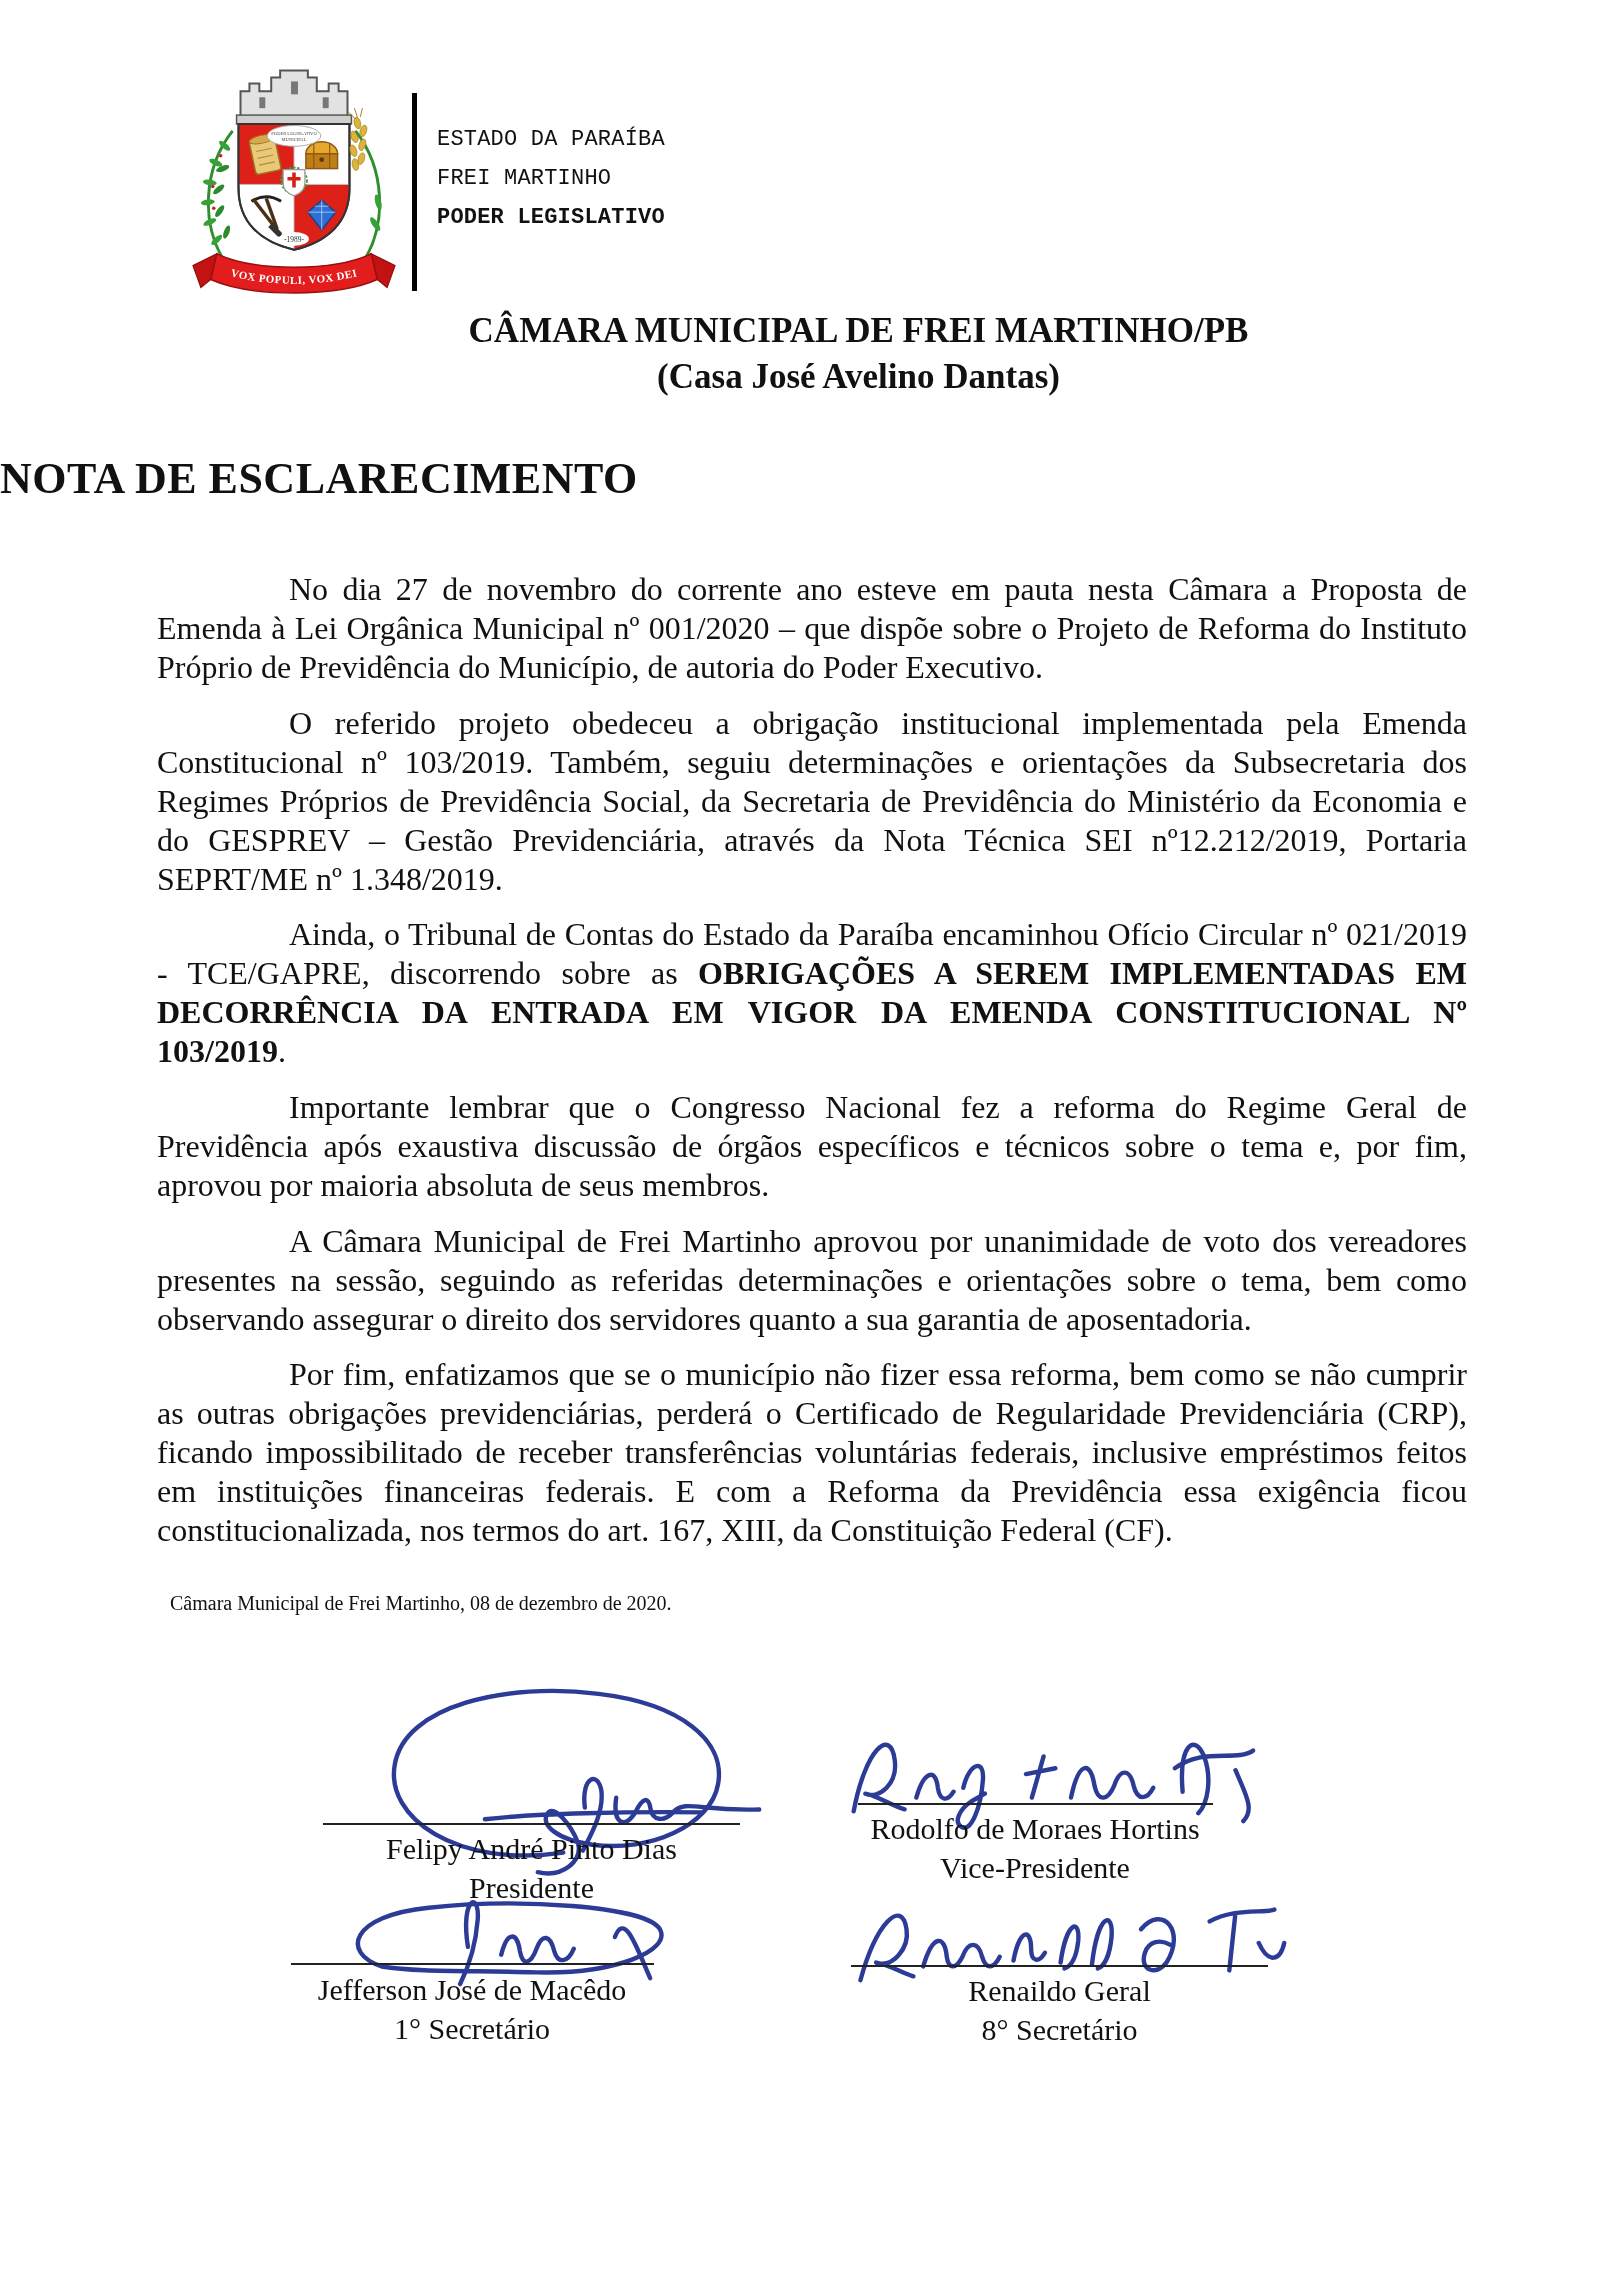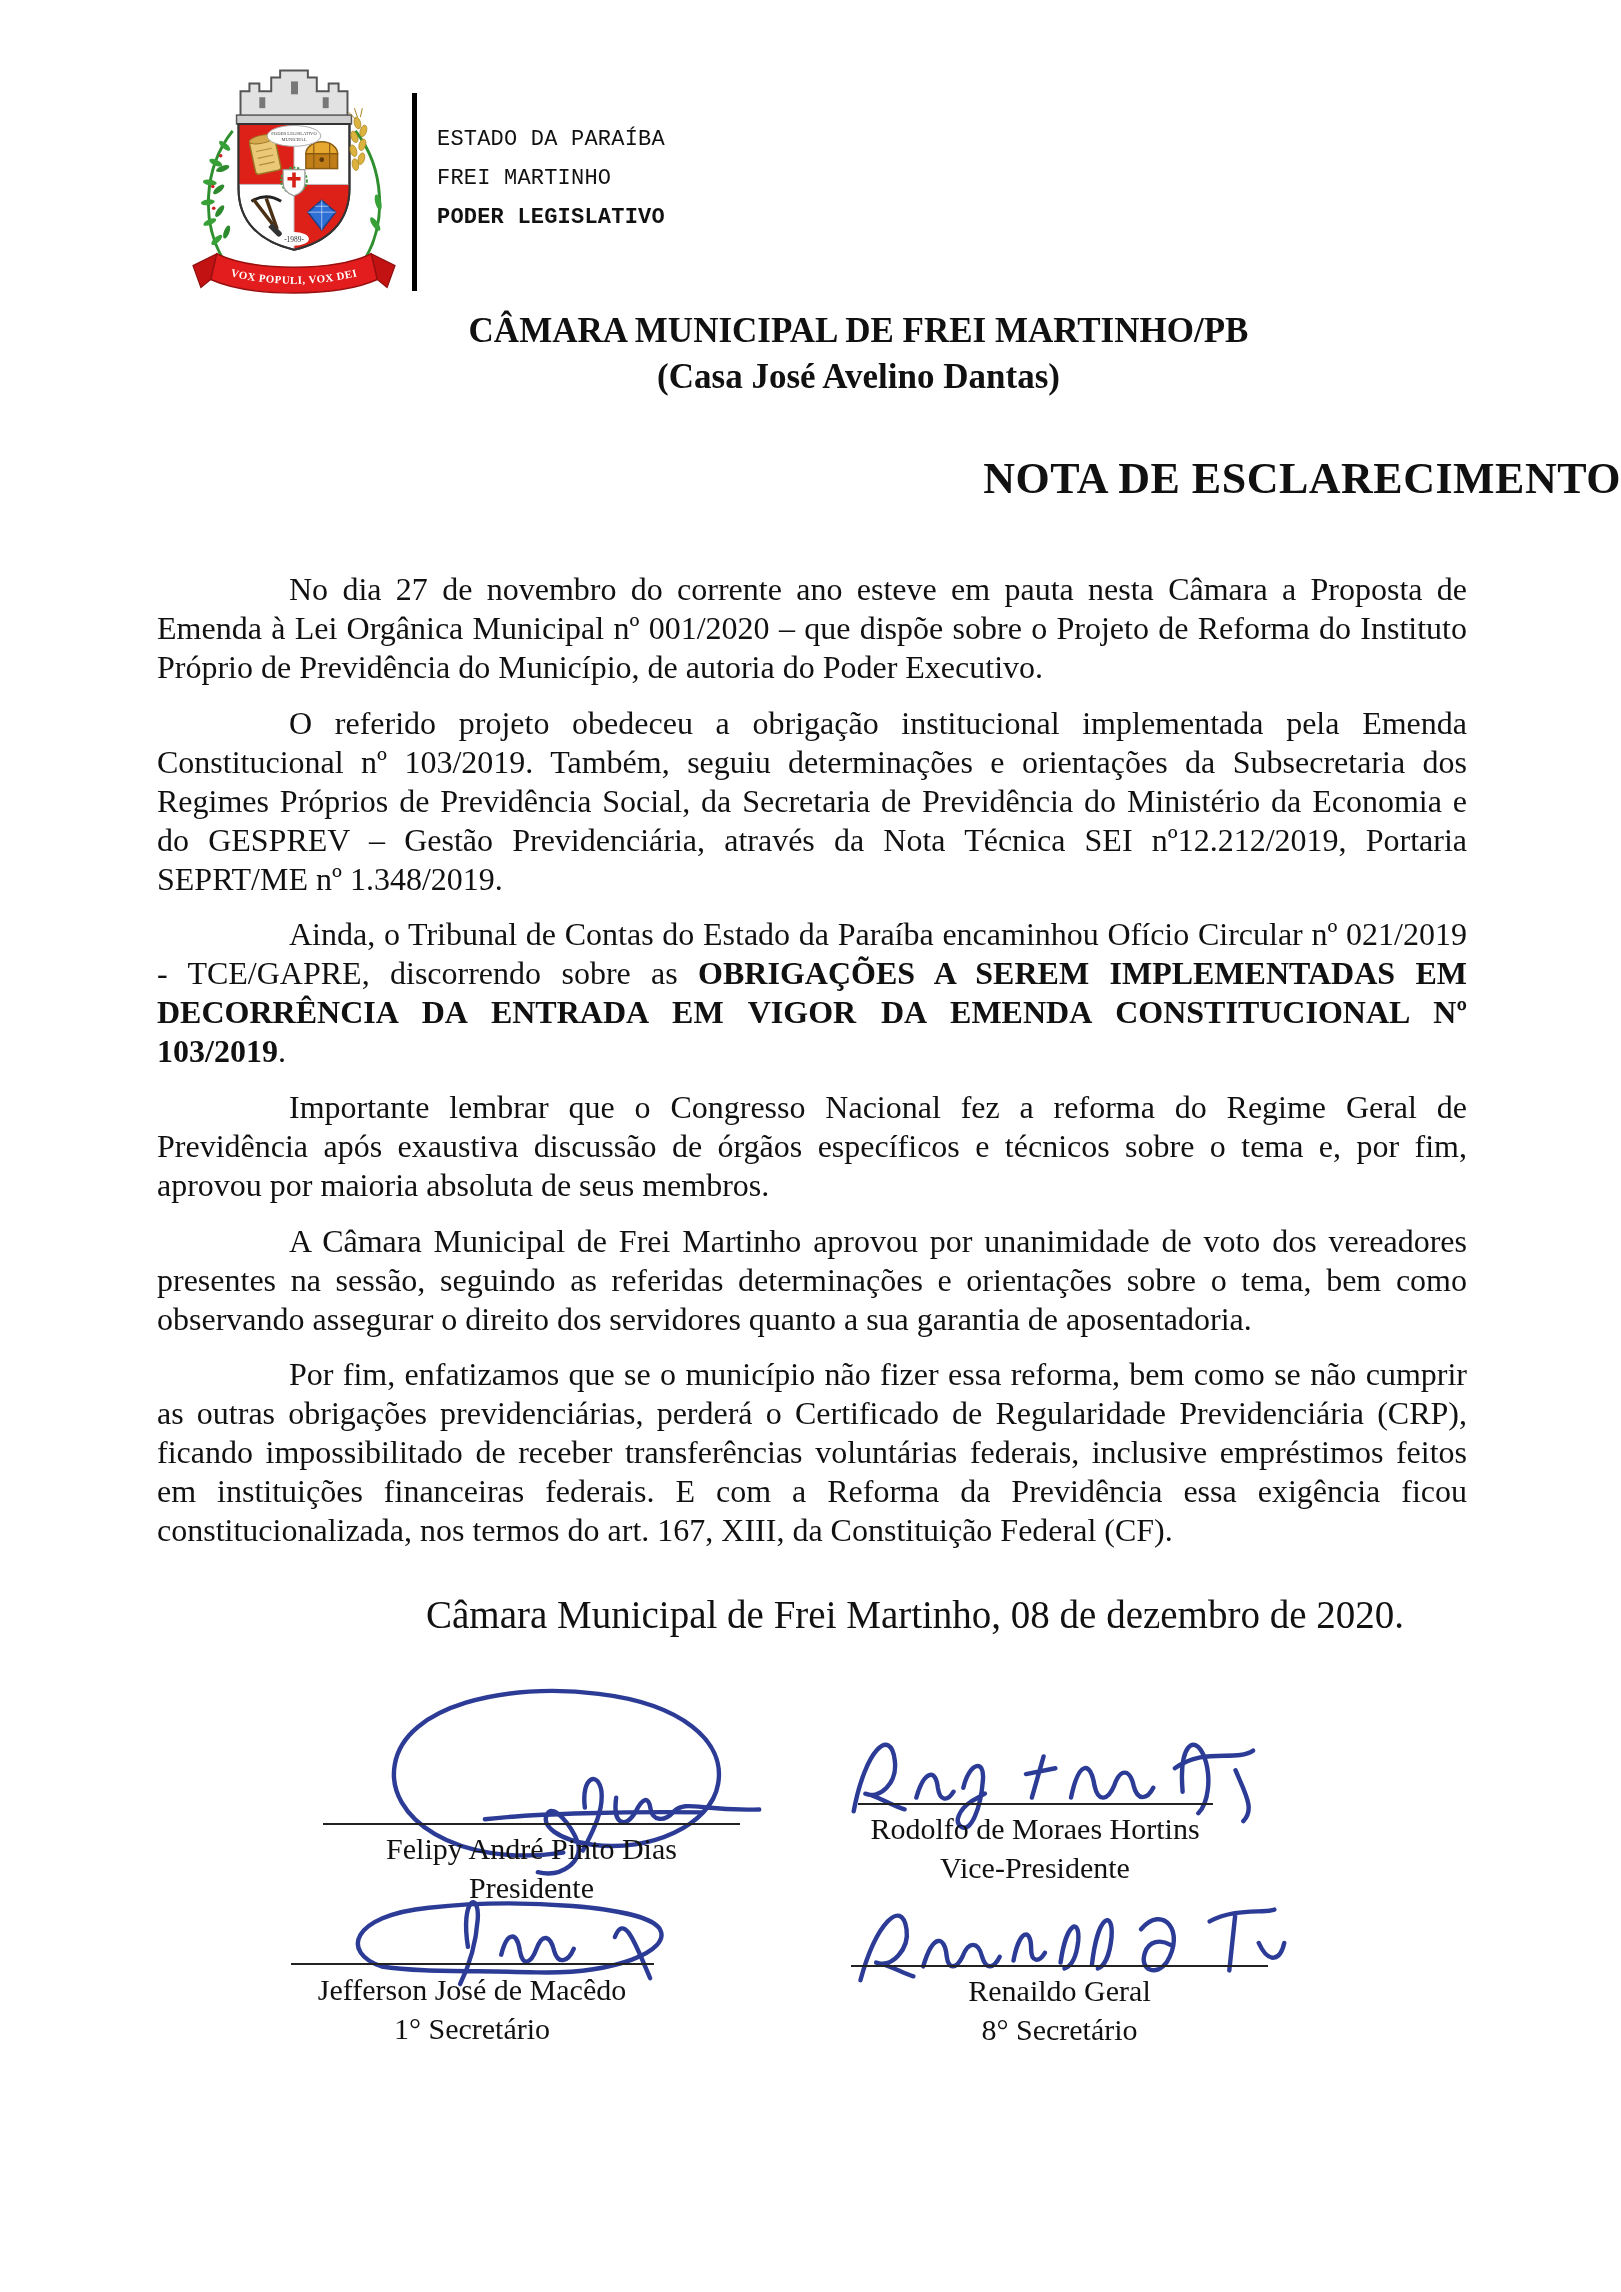--- a/index.html
+++ b/index.html
@@ -8,29 +8,29 @@
     font-family:"Liberation Serif", serif; color:#111; overflow:hidden;
   }
   
   .crest-wrap { position:absolute; left:189px; top:57px; width:210px; height:241px; }
   .header-divider { position:absolute; left:412px; top:93px; width:4.9px; height:198px; background:#000; }
   .header-text { position:absolute; left:437px; top:120px; font-size:22px; line-height:39px; letter-spacing:0.2px;font-family:Liberation Mono, monospace; }
   .header-text .hl-bold { font-weight:bold; }
   
   .title-block { position:absolute; top:308px; left:0; width:100%; text-align:center;
                  font-weight:bold; font-size:35px; line-height:46px;padding-left:48px; }
-  .doc-title   { position:absolute; top:453px; left:0; width:100%; text-align:right;
+  .doc-title   { position:absolute; top:453px; left:0; width:100%; text-align:left;
                  font-weight:bold; font-size:44px; margin:0; letter-spacing:0.5px; }
   
   .body-text { position:absolute; top:570px; left:157px; width:1310px;
                font-size:32px; line-height:39px; text-align:justify; }
   .body-text p { margin:0 0 16.7px 0; text-indent:132px; }
   .body-text strong { font-weight:bold; }
-  .date-line { position:absolute; top:1592px; left:157px; width:1247px;
-               font-size:39px; text-align:right; }
+  .date-line { position:absolute; top:1592px; left:170px; width:1247px;
+               font-size:20px; }
   
   .sig-line { position:absolute; border-top:2.9px solid #222; height:0; }
   .sig-block { position:absolute; text-align:center; font-size:30px; line-height:39px; }
   .sig-ink { position:absolute; pointer-events:none; }
   .sig-ink path { fill:none; stroke:#2c3c96; stroke-width:4.5; stroke-linecap:round; stroke-linejoin:round; }
 </style>
 </head>
 <body>
 
 <div class="page">

